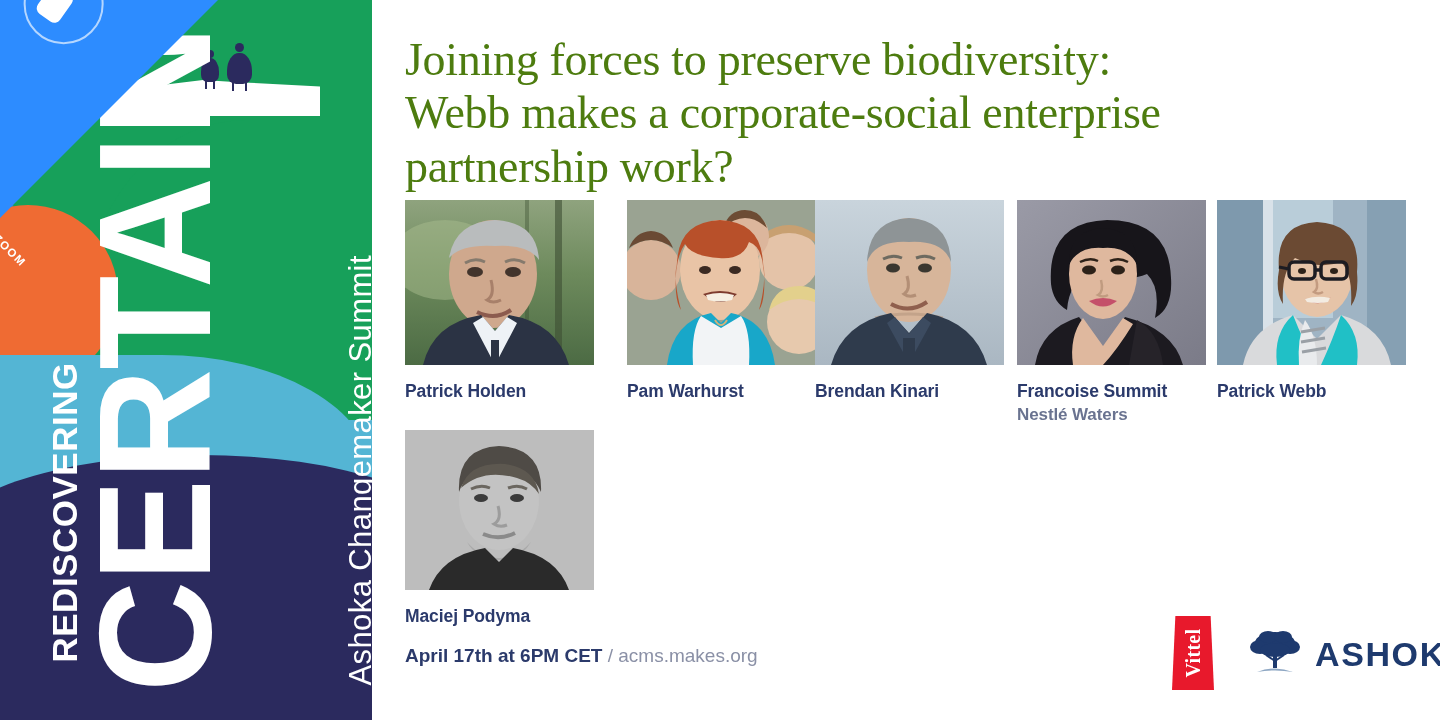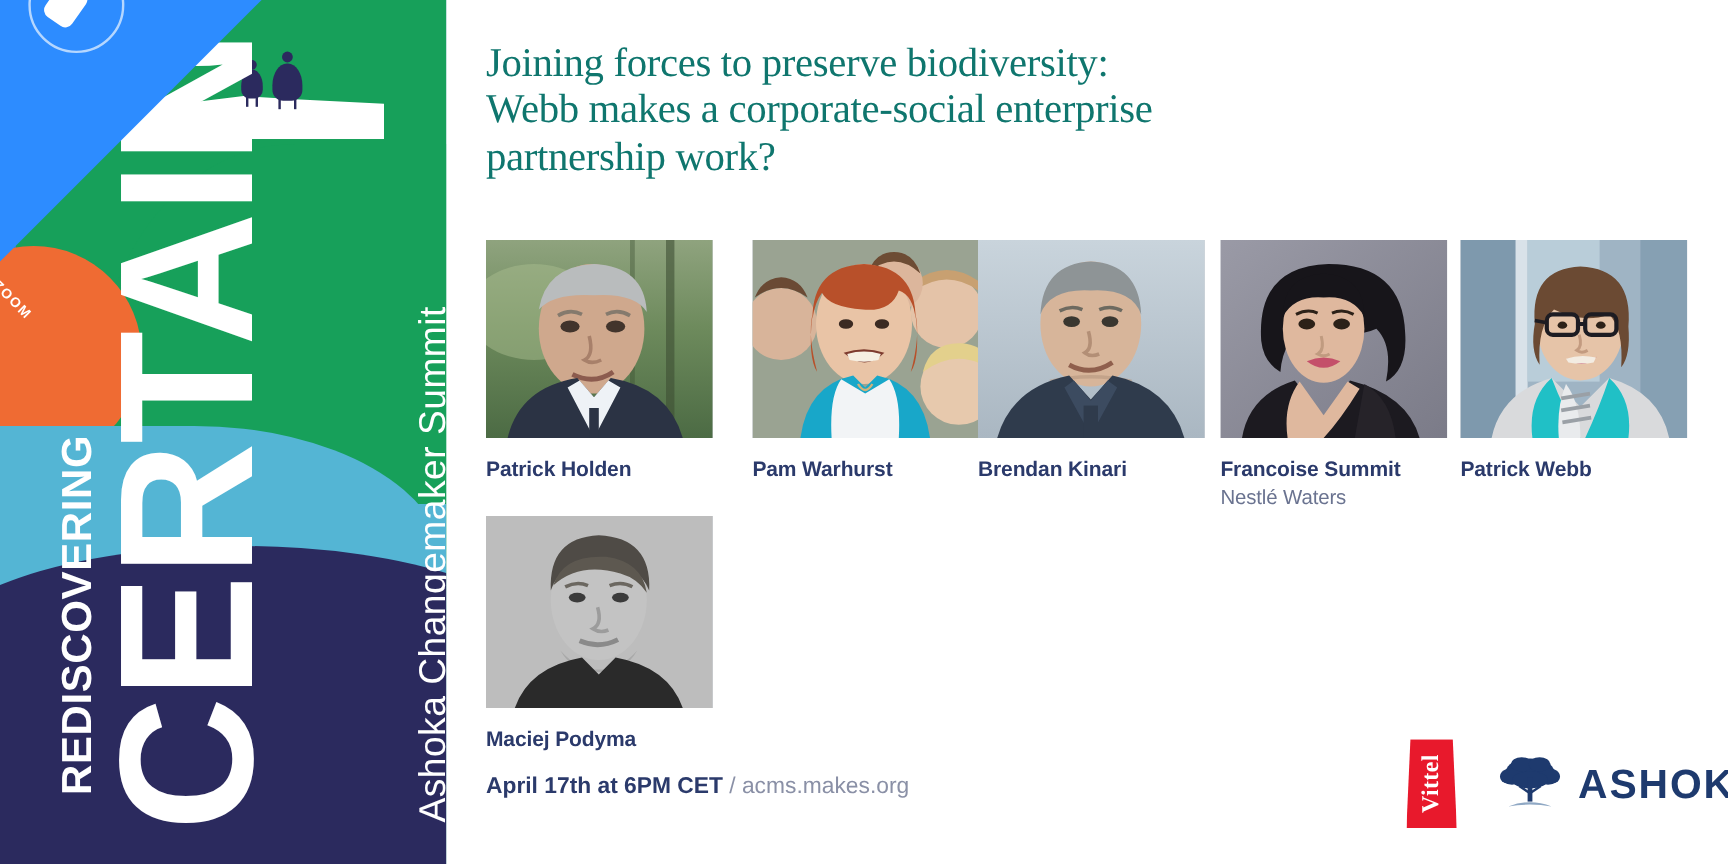--- a/index.html
+++ b/index.html
@@ -258,23 +258,23 @@
     top: 0;
     width: 1068px;
     height: 720px;
     background: #ffffff;
   }
   #title {
     position: absolute;
     left: 33px;
     top: 33px;
     width: 980px;
-    color: #0f766e;
+    color: #4d7c0f;
     font-family: "Liberation Serif", serif;
-    font-size: 34px;
+    font-size: 46px;
     line-height: 1.16;
     font-weight: 400;
     letter-spacing: -0.3px;
   }
 
   .speaker {
     position: absolute;
   }
   .photo {
     width: 189px;
@@ -289,21 +289,21 @@
     color: #2b3a6b;
     font-size: 17.5px;
     font-weight: bold;
     letter-spacing: -0.1px;
     white-space: nowrap;
   }
   .sp-org {
     margin-top: 3px;
     color: #6a7390;
     font-size: 17px;
-    font-weight: 400;
+    font-weight: 700;
     letter-spacing: -0.1px;
     white-space: nowrap;
   }
 
   #footer-line {
     position: absolute;
     left: 33px;
     top: 645px;
     font-size: 19px;
     color: #2b3a6b;

